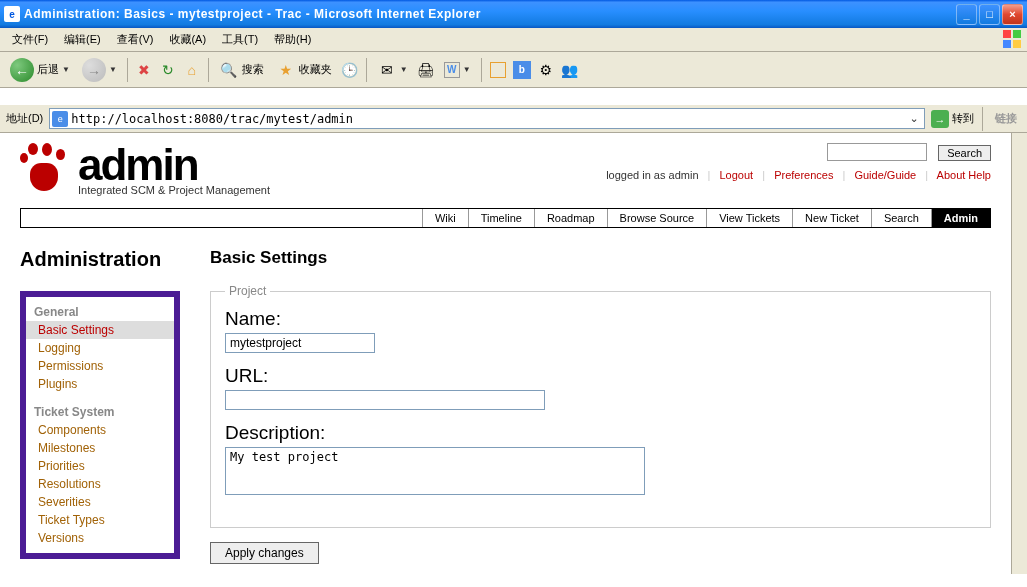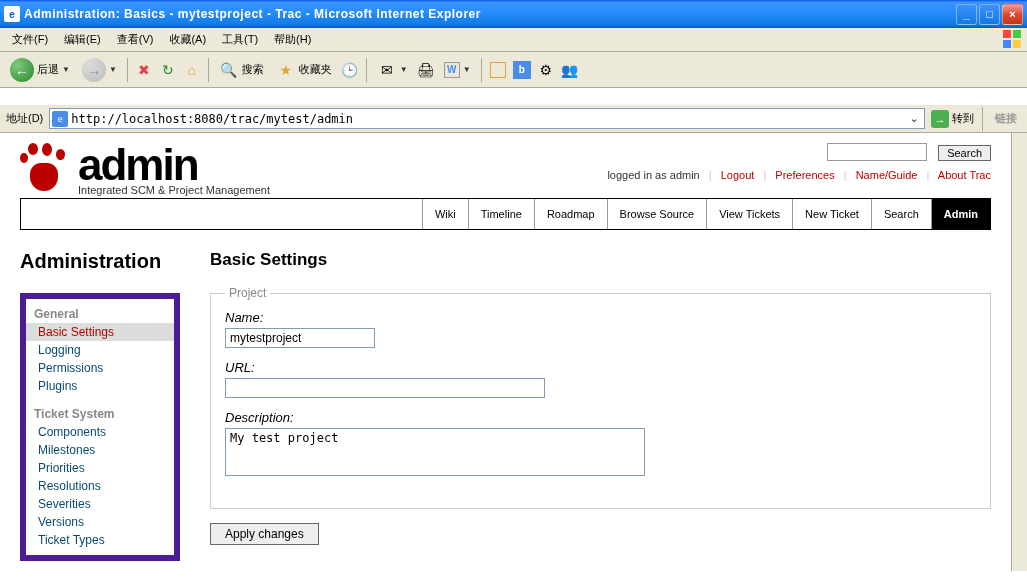--- a/index.html
+++ b/index.html
@@ -55,40 +55,40 @@
 .trac-sub { font-size: 11px; color: #333; }
 .head-right { margin-left: auto; text-align: right; }
 .search-top { margin-bottom: 8px; }
 .search-top input[type=text] { border: 1px solid #999; width: 100px; height: 18px; padding: 0 2px; }
 .search-top button { border: 1px solid #666; background: #eee; padding: 1px 8px; font-size: 11px; margin-left: 8px; }
 .metanav { font-size: 11px; color: #333; }
 .metanav a { color: #b00; text-decoration: none; }
 .metanav .sep { color: #ccc; margin: 0 6px; }
 
 
-.mainnav { border: 1px solid #000; display: flex; height: 32px; background: #fff; }
+.mainnav { margin-top: 10px; border: 1px solid #000; display: flex; height: 20px; background: #fff; }
 .mainnav .spacer { flex: 1; }
 .mainnav a { border-left: 1px solid #999; padding: 2px 12px; font-size: 11px; color: #000; text-decoration: none; display: flex; align-items: center; white-space: nowrap; }
 .mainnav a.active { background: #000; color: #fff; font-weight: bold; }
 
 
 .admin-body { display: flex; gap: 30px; margin-top: 20px; }
 .admin-title { font-size: 20px; font-weight: bold; margin-bottom: 20px; }
 .sidebar { width: 160px; border: 6px solid #4c1d95; padding: 6px 0; }
 .sidebar .group { color: #888; font-size: 12px; padding: 2px 8px; font-weight: bold; }
-.sidebar .item { padding: 2px 12px; color: #0c4a6e; font-size: 12px; cursor: pointer; }
+.sidebar .item { padding: 2px 12px; color: #a16207; font-size: 12px; cursor: pointer; }
 .sidebar .item.active { background: #ddd; color: #b00; }
 .sidebar .gap { height: 10px; }
 
 .main-panel { flex: 1; }
 .panel-title { font-size: 17px; font-weight: bold; margin-bottom: 16px; }
 fieldset { border: 1px solid #ccc; padding: 10px 14px 18px; }
 legend { color: #888; padding: 0 4px; font-size: 12px; }
 .fld { margin-bottom: 12px; }
-.fld label { display: block; font-size: 13px; margin-bottom: 3px; font-style: italic; }
+.fld label { display: block; font-size: 19px; margin-bottom: 3px; }
 .fld input[type=text] { border: 1px solid #7f9db9; padding: 2px 4px; font-size: 12px; width: 150px; height: 20px; }
 .fld input.wide { width: 320px; }
 .fld textarea { border: 1px solid #7f9db9; width: 420px; height: 48px; font-family: monospace; font-size: 12px; padding: 2px 4px; resize: none; }
 .apply-btn { margin-top: 14px; border: 1px solid #666; background: #eee; padding: 3px 14px; font-size: 12px; }
 </style>
 </head>
 <body>
 
 <div class="titlebar">
   <span class="icon">e</span>
@@ -211,23 +211,23 @@
         <input type="text" style="">
         <button>Search</button>
       </div>
       <div class="metanav">
         <span>logged in as admin</span>
         <span class="sep">|</span>
         <a>Logout</a>
         <span class="sep">|</span>
         <a>Preferences</a>
         <span class="sep">|</span>
-        <a>Name/Guide</a>
-        <span class="sep">|</span>
-        <a>About Trac</a>
+        <a>Guide/Guide</a>
+        <span class="sep">|</span>
+        <a>About Help</a>
       </div>
     </div>
   </div>
 
   <div class="mainnav">
     <div class="spacer"></div>
     <a>Wiki</a>
     <a>Timeline</a>
     <a>Roadmap</a>
     <a>Browse Source</a>
@@ -246,22 +246,22 @@
         <div class="item">Logging</div>
         <div class="item">Permissions</div>
         <div class="item">Plugins</div>
         <div class="gap"></div>
         <div class="group">Ticket System</div>
         <div class="item">Components</div>
         <div class="item">Milestones</div>
         <div class="item">Priorities</div>
         <div class="item">Resolutions</div>
         <div class="item">Severities</div>
+        <div class="item">Ticket Types</div>
         <div class="item">Versions</div>
-        <div class="item">Ticket Types</div>
       </div>
     </div>
 
     <div class="main-panel">
       <div class="panel-title">Basic Settings</div>
       <fieldset>
         <legend>Project</legend>
         <div class="fld">
           <label>Name:</label>
           <input type="text" value="mytestproject" style="">

